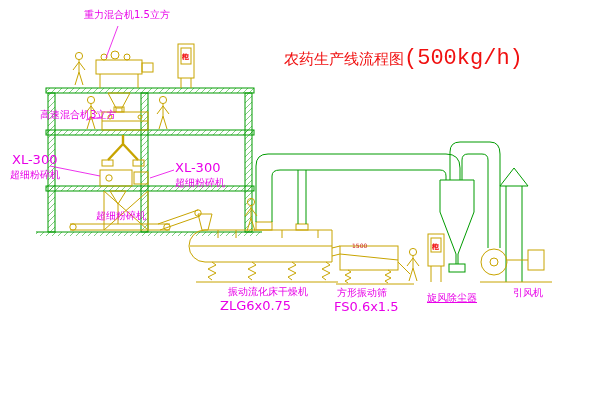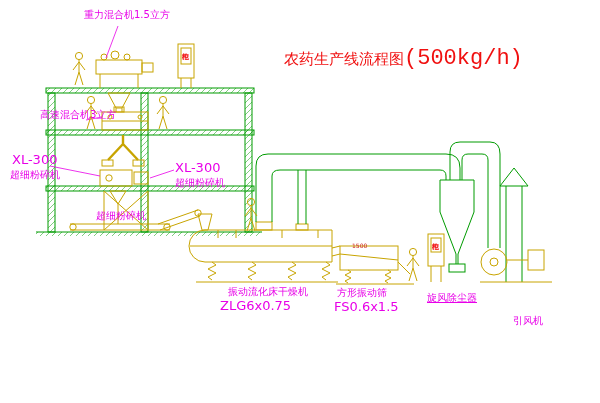--- a/index.html
+++ b/index.html
@@ -192,19 +192,19 @@
   <div class="label fs13" style="left:12px;top:153px;">XL-300</div>
   <div class="label fs9" style="left:10px;top:170px;">超细粉碎机</div>
   <div class="label fs13" style="left:175px;top:161px;">XL-300</div>
   <div class="label fs9" style="left:175px;top:178px;">超细粉碎机</div>
   <div class="label fs9" style="left:96px;top:211px;">超细粉碎机</div>
   <div class="label fs10" style="left:228px;top:287px;text-align:center;">振动流化床干燥机</div>
   <div class="label fs13" style="left:220px;top:299px;">ZLG6x0.75</div>
   <div class="label fs10" style="left:337px;top:288px;text-align:right;">方形振动筛</div>
   <div class="label fs13" style="left:334px;top:300px;">FS0.6x1.5</div>
   <div class="label fs9" style="left:427px;top:293px;text-decoration:underline;">旋风除尘器</div>
-  <div class="label fs10" style="left:513px;top:316px;">引风机</div>
+  <div class="label fs10" style="left:513px;top:288px;">引风机</div>
 
   <div class="cab-text" style="left:181px;top:47px;">电控柜</div>
   <div class="cab-text" style="left:431px;top:237px;">电控柜</div>
   <div class="note" style="left:352px;top:243px;">1500</div>
 
 </div>
 
 </body></html>

